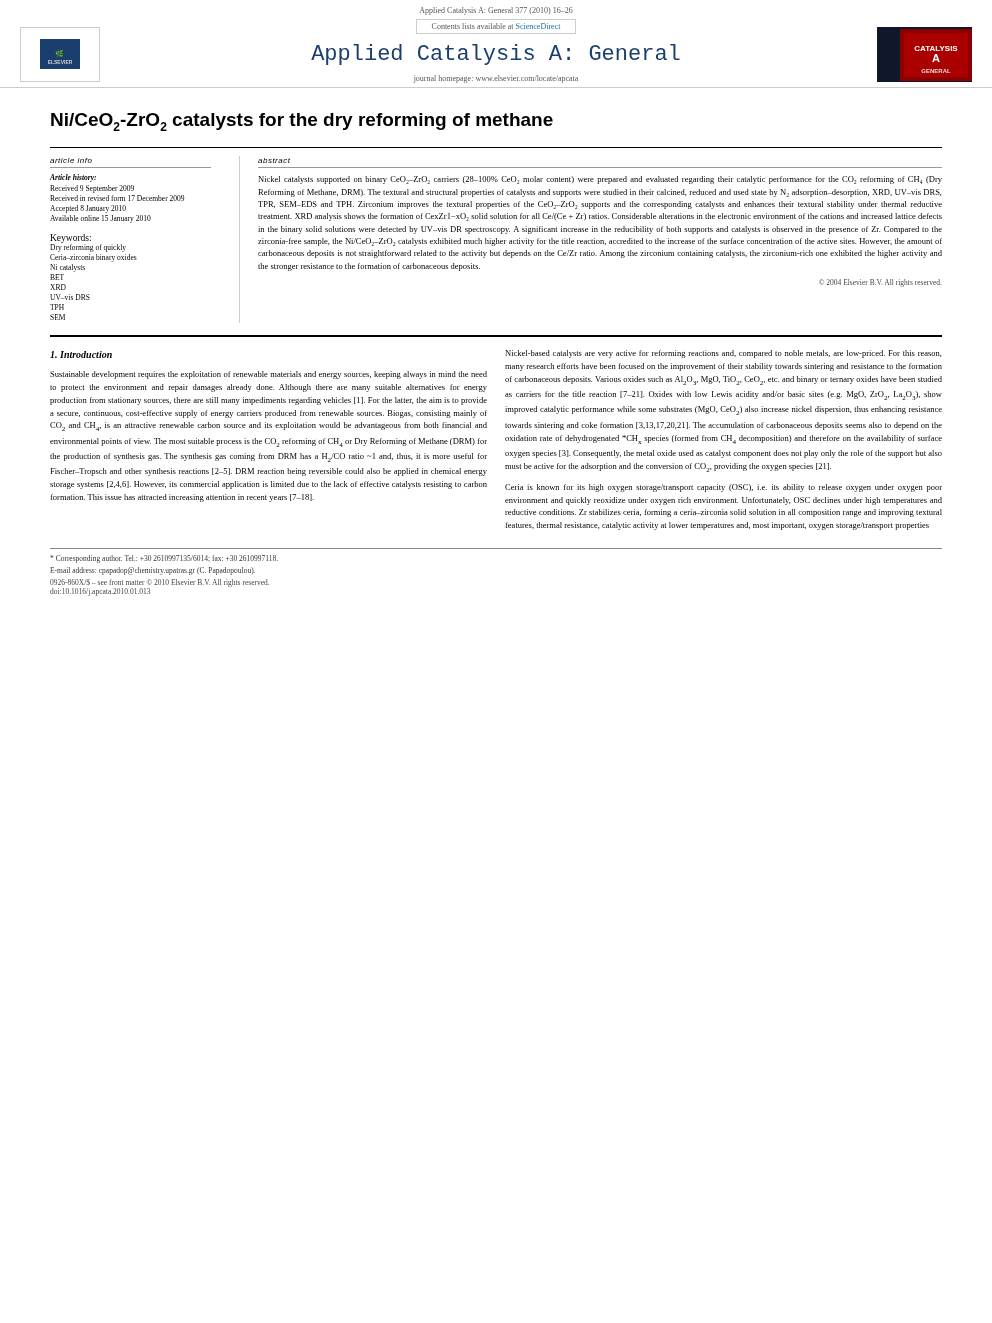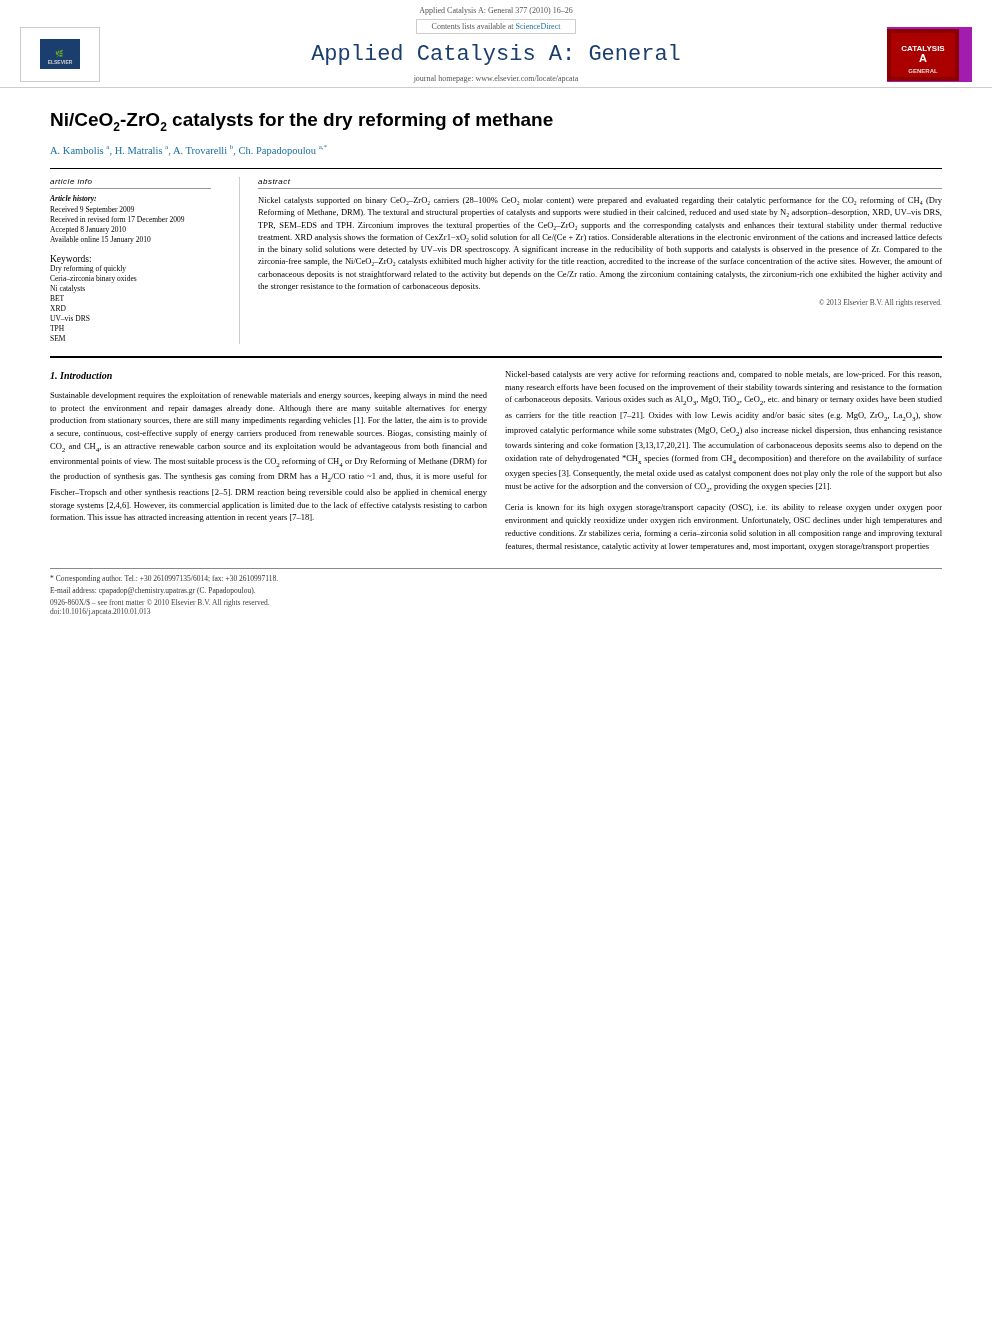--- a/index.html
+++ b/index.html
@@ -73,25 +73,25 @@
     .journal-main-title {
       font-size: 22px;
       color: #1a3f6f;
       font-weight: normal;
       font-family: Liberation Mono, monospace;
       text-align: center;
     }
     .catalysis-logo {
       position: absolute;
       right: 0;
-      width: 85px;
+      width: 95px;
       height: 55px;
-      background: #a21caf;
-      display: flex;
-      align-items: flex-start;
+      background: #0f172a;
+      display: flex;
+      align-items: flex-end;
       justify-content: center;
       color: white;
       font-size: 8px;
       font-weight: bold;
       flex-direction: column;
     }
     .homepage-line {
       font-size: 8px;
       color: #555;
       margin-top: 3px;
@@ -273,23 +273,20 @@
     </div>
   </div>
 </div>
 
 <div class="paper-container">
 
   <div class="paper-title">
     Ni/CeO<sub>2</sub>-ZrO<sub>2</sub> catalysts for the dry reforming of methane
   </div>
 
-  <div class="authors">
-    A. Kambolis <sup>a</sup>, H. Matralis <sup>a</sup>, A. Trovarelli <sup>b</sup>, Ch. Papadopoulou <sup>a,*</sup>
-  </div>
 
   <div class="affiliations">
   </div>
 
   <div class="two-col">
 
     <div class="left-col">
       <div class="section-heading">article info</div>
 
       <div class="article-info-block">
@@ -309,21 +306,21 @@
         <div class="keyword-item">XRD</div>
         <div class="keyword-item">UV–vis DRS</div>
         <div class="keyword-item">TPH</div>
         <div class="keyword-item">SEM</div>
       </div>
     </div>
 
     <div class="right-col">
       <div class="section-heading">abstract</div>
       <div class="abstract-text">Nickel catalysts supported on binary CeO₂–ZrO₂ carriers (28–100% CeO₂ molar content) were prepared and evaluated regarding their catalytic performance for the CO₂ reforming of CH₄ (Dry Reforming of Methane, DRM). The textural and structural properties of catalysts and supports were studied in their calcined, reduced and used state by N₂ adsorption–desorption, XRD, UV–vis DRS, TPR, SEM–EDS and TPH. Zirconium improves the textural properties of the CeO₂–ZrO₂ supports and the corresponding catalysts and enhances their textural stability under thermal reductive treatment. XRD analysis shows the formation of CexZr1−xO₂ solid solution for all Ce/(Ce + Zr) ratios. Considerable alterations in the electronic environment of the cations and increased lattice defects in the binary solid solutions were detected by UV–vis DR spectroscopy. A significant increase in the reducibility of both supports and catalysts is observed in the presence of Zr. Compared to the zirconia-free sample, the Ni/CeO₂–ZrO₂ catalysts exhibited much higher activity for the title reaction, accredited to the increase of the surface concentration of the active sites. However, the amount of carbonaceous deposits is not straightforward related to the activity but depends on the Ce/Zr ratio. Among the zirconium containing catalysts, the zirconium-rich one exhibited the higher activity and the stronger resistance to the formation of carbonaceous deposits.</div>
-      <div class="copyright-line">© 2013 Elsevier B.V. All rights reserved.</div>
+      <div class="copyright-line">© 2004 Elsevier B.V. All rights reserved.</div>
     </div>
   </div>
 
   <div class="body-container">
     <div class="body-two-col">
 
       <div class="body-left">
         <div class="section-title">1. Introduction</div>
         <div class="body-paragraph">
           Sustainable development requires the exploitation of renewable materials and energy sources, keeping always in mind the need to protect the environment and repair damages already done. Although there are many suitable alternatives for energy production from stationary sources, there are still many impediments regarding vehicles [1]. For the latter, the aim is to provide a secure, continuous, cost-effective supply of energy carriers produced from renewable sources. Biogas, consisting mainly of CO<sub>2</sub> and CH<sub>4</sub>, is an attractive renewable carbon source and its exploitation would be advantageous from both financial and environmental points of view. The most suitable process is the CO<sub>2</sub> reforming of CH<sub>4</sub> or Dry Reforming of Methane (DRM) for the production of synthesis gas. The synthesis gas coming from DRM has a H<sub>2</sub>/CO ratio ~1 and, thus, it is more useful for Fischer–Tropsch and other synthesis reactions [2–5]. DRM reaction being reversible could also be applied in chemical energy storage systems [2,4,6]. However, its commercial application is limited due to the lack of effective catalysts resisting to carbon formation. This issue has attracted increasing attention in recent years [7–18].

